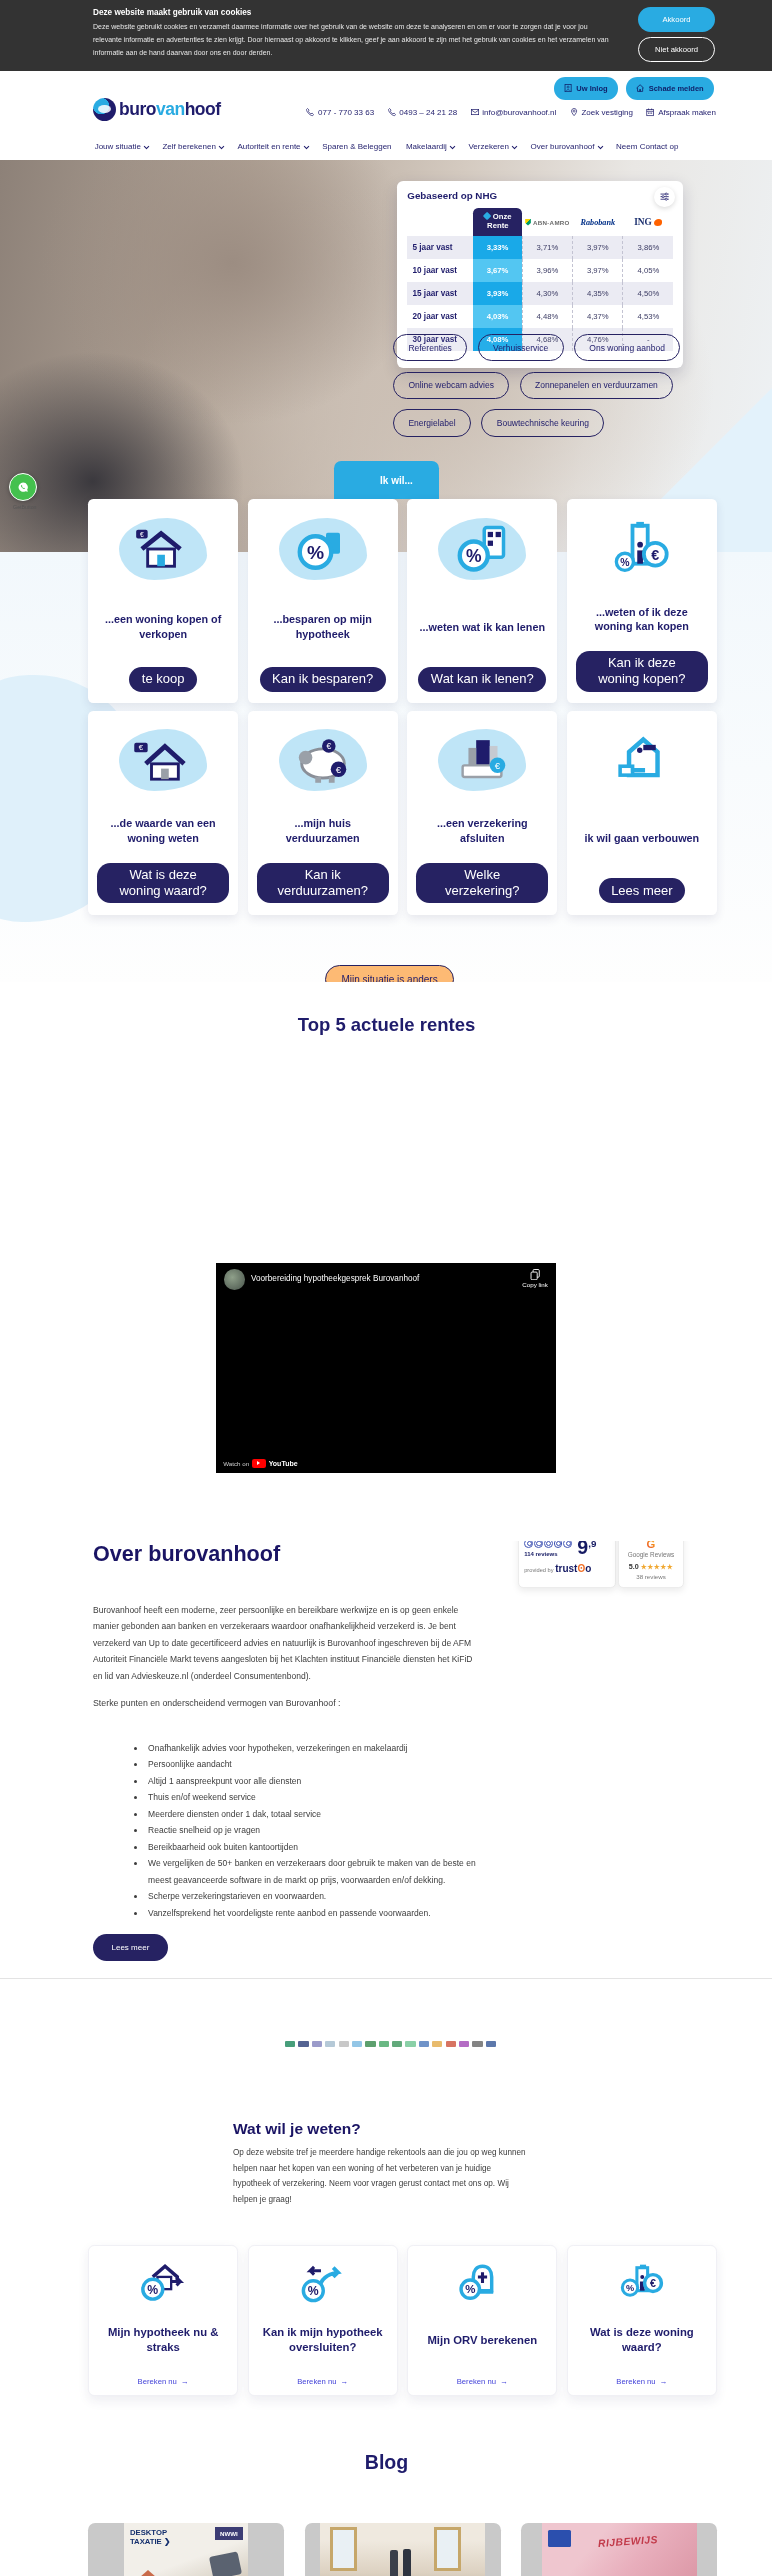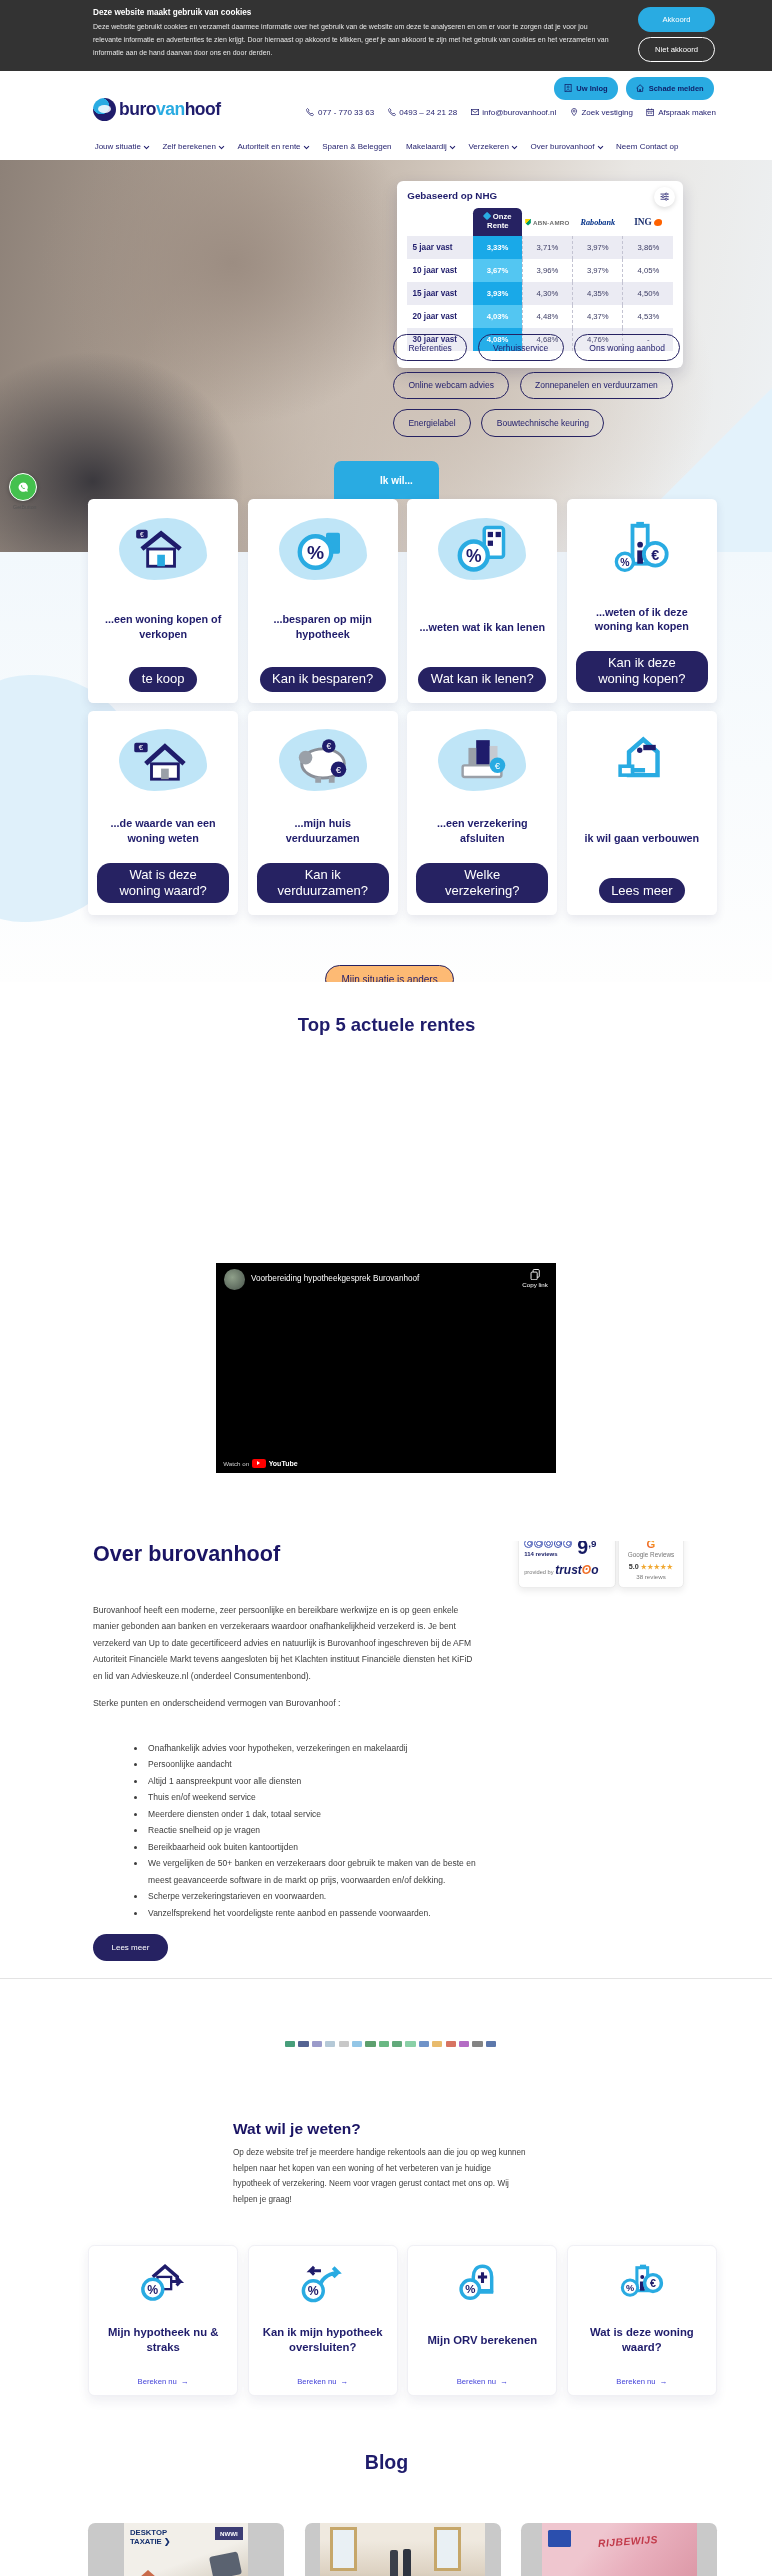--- a/index.html
+++ b/index.html
@@ -123,21 +123,21 @@
   .about-title{position:absolute;left:93px;top:0px;font-size:21.6px;font-weight:bold;color:#1a1464;}
   .review-card{position:absolute;top:-9.3px;background:#fff;border:0.5px solid #ececec;border-radius:5.2px;
     box-shadow:0 2.1px 7.2px rgba(0,0,0,.08);padding:5.2px;}
   .trustoo{left:518px;width:98px;height:56px;}
   .spiral{display:inline-block;width:8.8px;height:8.8px;border:1.3px solid #3f53b5;border-radius:50%;position:relative;margin-right:1px;}
   .spiral:after{content:"";position:absolute;left:1.5px;top:1.5px;width:3.1px;height:3.1px;border:1px solid #3f53b5;border-radius:50%;}
   .t-score{font-size:19.6px;font-weight:bold;color:#151a63;line-height:1;}
   .t-score small{font-size:9.8px;vertical-align:7.2px;}
   .t-reviews{font-size:6px;font-weight:bold;color:#151a63;margin-top:1px;}
   .t-provided{font-size:5.7px;color:#777;margin-top:5.2px;}
-  .t-brand{font-size:12px;font-weight:bold;color:#151a63;font-style:italic;}
+  .t-brand{font-size:10px;font-weight:bold;color:#151a63;}
   .t-o{color:#f07028;}
   .gcard{left:618px;width:66px;height:56px;text-align:center;}
   .g-logo{font-size:11.3px;font-weight:bold;background:linear-gradient(45deg,#4285f4,#ea4335,#fbbc05,#34a853);
     -webkit-background-clip:text;background-clip:text;color:transparent;}
   .g-title{font-size:6.4px;color:#777;margin-top:1px;}
   .g-score{font-size:7.2px;font-weight:bold;color:#333;margin-top:4.1px;}
   .g-stars{color:#f0a832;font-size:6.7px;letter-spacing:0.5px;}
   .g-reviews{font-size:6.2px;color:#777;margin-top:2.1px;}
   .about-p{position:absolute;left:93px;top:52px;width:381px;font-size:8.5px;line-height:16.5px;color:#3c3c3c;}
   .about-strong{position:absolute;left:93px;top:157px;font-size:8.8px;color:#3c3c3c;}

